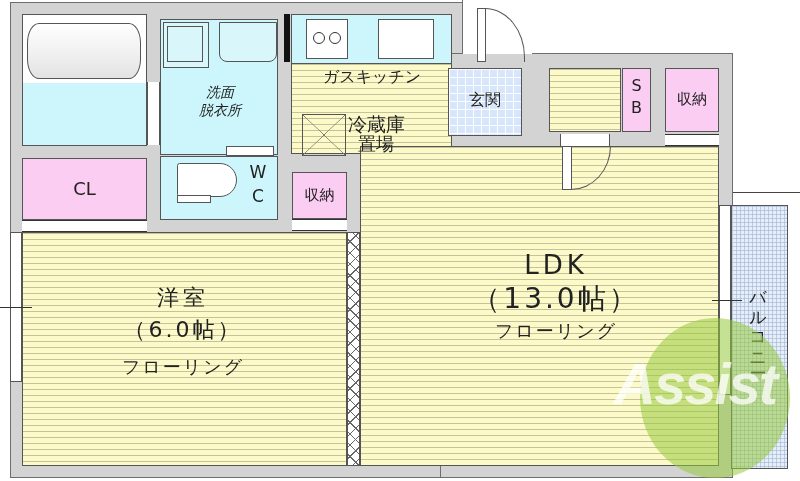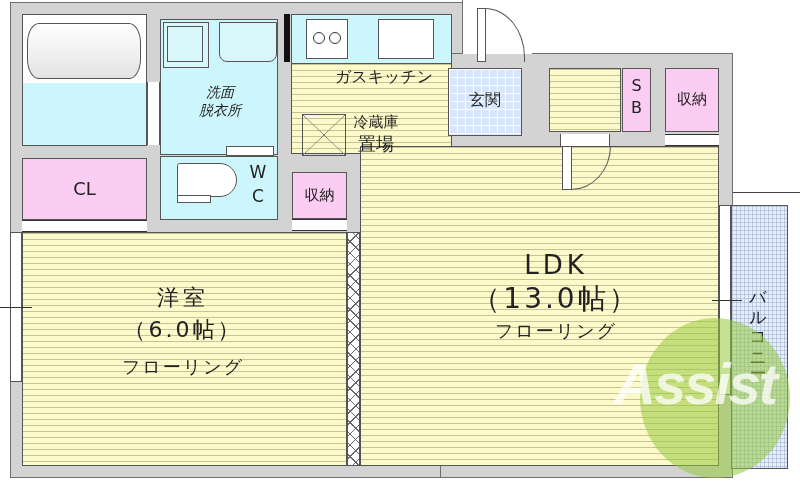--- a/index.html
+++ b/index.html
@@ -51,21 +51,21 @@
 
 <div class="abs blue" style="left:291px;top:14px;width:161px;height:50px;">
   <div class="abs fixture" style="left:14px;top:4px;width:42px;height:40px;border-radius:0;background:#fff;">
     <span class="abs" style="left:6px;top:12px;width:12px;height:12px;border:1px solid #333;border-radius:50%;"></span>
     <span class="abs" style="left:22px;top:12px;width:12px;height:12px;border:1px solid #333;border-radius:50%;"></span>
   </div>
   <div class="abs fixture" style="left:86px;top:4px;width:56px;height:40px;border-radius:0;background:#fff;"></div>
 </div>
 
 <div class="abs floor" style="left:291px;top:64px;width:161px;height:90px;border-top:none;">
-  <div class="abs label" style="left:12px;top:4px;width:150px;font-size:16px;padding-left:10px;">ガスキッチン</div>
+  <div class="abs label" style="left:0;top:4px;width:150px;font-size:16px;padding-left:10px;">ガスキッチン</div>
 </div>
 
 <div class="abs tile" style="left:448px;top:68px;width:74px;height:68px;">
   <div class="abs label" style="left:0;top:22px;width:72px;font-size:16px;">玄関</div>
 </div>
 <div class="abs" style="left:477px;top:8px;width:9px;height:54px;background:#fff;border:1px solid #555;"></div>
 <div class="abs" style="left:485px;top:8px;width:40px;height:54px;border-top:1px solid #555;border-right:1px solid #555;border-top-right-radius:44px 54px;"></div>
 
 <div class="abs floor" style="left:549px;top:68px;width:72px;height:64px;"></div>
 
@@ -85,21 +85,21 @@
 <div class="abs shelf" style="left:22px;top:220px;width:125px;height:12px;"></div>
 
 <div class="abs blue" style="left:160px;top:156px;width:118px;height:64px;">
   <div class="abs fixture" style="left:16px;top:6px;width:60px;height:34px;border-radius:3px 20px 20px 3px;"></div>
   <div class="abs fixture" style="left:16px;top:38px;width:34px;height:8px;border-radius:0;"></div>
   <div class="abs label" style="left:82px;top:6px;width:30px;font-size:17px;">W</div>
   <div class="abs label" style="left:82px;top:30px;width:30px;font-size:17px;">C</div>
 </div>
 
 <div class="abs" style="left:302px;top:114px;width:44px;height:42px;border:1px solid #555;background:linear-gradient(to top right, transparent 49%, #777 50%, transparent 51%),linear-gradient(to bottom right, transparent 49%, #777 50%, transparent 51%);"></div>
-<div class="abs label" style="left:348px;top:114px;width:56px;font-size:15px;z-index:3;">冷蔵庫</div>
+<div class="abs label" style="left:348px;top:114px;width:56px;font-size:19px;z-index:3;">冷蔵庫</div>
 <div class="abs label" style="left:348px;top:134px;width:56px;font-size:18px;z-index:3;">置場</div>
 
 <div class="abs pink" style="left:292px;top:172px;width:55px;height:47px;">
   <div class="abs label" style="left:0;top:14px;width:53px;font-size:15px;">収納</div>
 </div>
 <div class="abs shelf" style="left:292px;top:219px;width:55px;height:12px;"></div>
 
 <div class="abs floor" style="left:22px;top:232px;width:325px;height:234px;">
   <div class="abs label" style="left:0;top:52px;width:320px;font-size:22px;letter-spacing:4px;">洋室</div>
   <div class="abs label" style="left:0;top:84px;width:320px;font-size:22px;letter-spacing:3px;">（6.0帖）</div>

